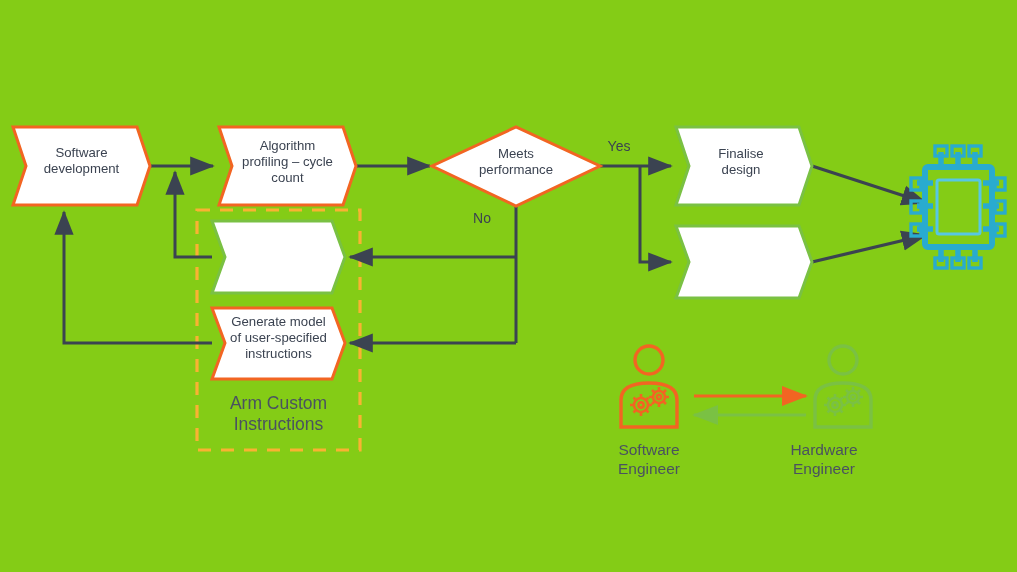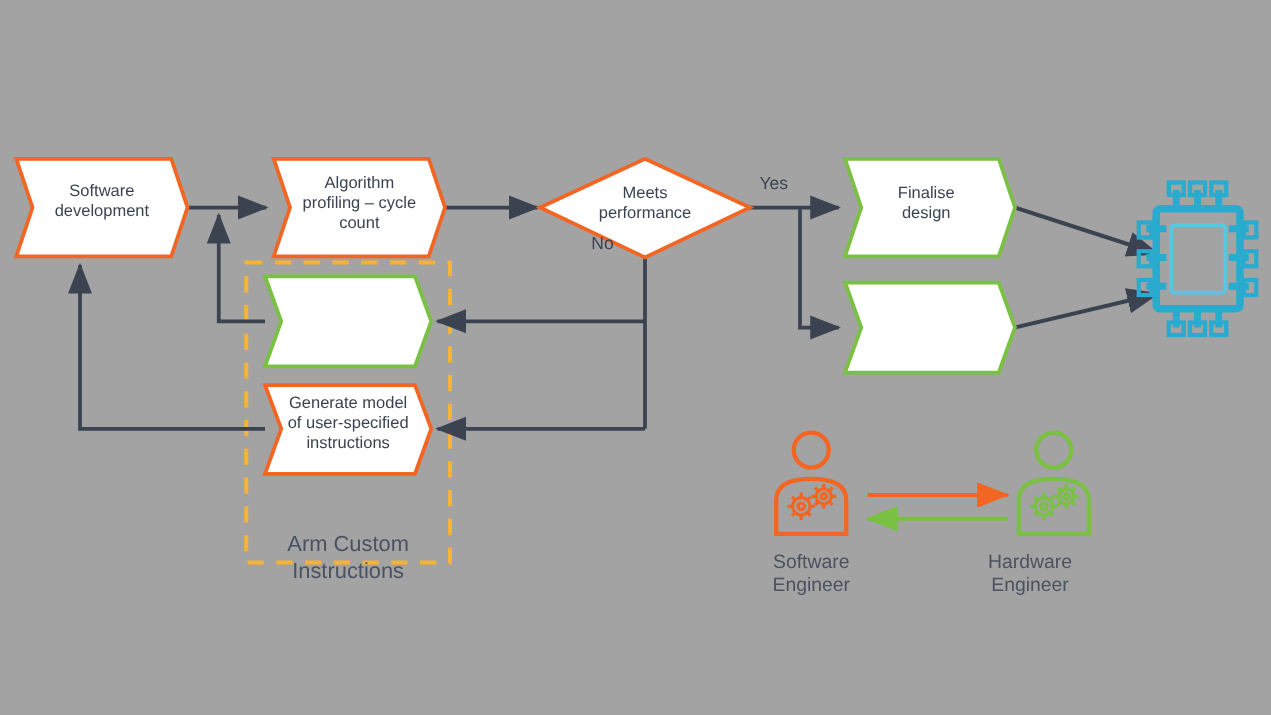--- a/index.html
+++ b/index.html
@@ -1,32 +1,32 @@
 <!DOCTYPE html>
 <html><head>
 <meta charset="utf-8">
 <style>
   html,body{margin:0;padding:0;background:#ffffff;}
   body{
     width:1017px;height:572px;
     font-family:"Liberation Sans","DejaVu Sans",sans-serif;
     overflow:hidden;
   }
-  #stage{position:relative;width:1017px;height:572px;background:#a3a3a3;}
+  #stage{position:relative;width:1017px;height:572px;background:#84cc16;}
   #diagram{position:absolute;left:0;top:0;}
   .node-label{
     position:absolute;
     color:#3b4351;
     text-align:center;
     line-height:1.22;
     white-space:pre-line;
     pointer-events:none;
   }
   .nl-13{font-size:13.2px;}
-  .nl-17{font-size:17.5px;margin-top:32px;}
+  .nl-17{font-size:17.5px;}
   .edge-label{
     position:absolute;
     color:#3b4351;
     font-size:14px;
     text-align:center;
   }
   .person-caption{
     position:absolute;
     color:#4a5260;
     font-size:15.5px;
@@ -173,21 +173,21 @@
   <div class="node-label nl-13" style="left:212px;top:314px;width:133px;">Generate model
 of user-specified
 instructions</div>
 
 
   <div class="node-label nl-17" style="left:197px;top:393px;width:163px;color:#4a5260;">Arm Custom
 Instructions</div>
 
   <div class="edge-label" style="left:598px;top:138px;width:42px;">Yes</div>
 
-  <div class="edge-label" style="left:462px;top:186px;width:40px;">No</div>
+  <div class="edge-label" style="left:462px;top:210px;width:40px;">No</div>
 
   <div class="person-caption" style="left:589px;top:440px;width:120px;">Software
 Engineer</div>
 
   <div class="person-caption" style="left:764px;top:440px;width:120px;">Hardware
 Engineer</div>
 
 </div>
 
 </body></html>

